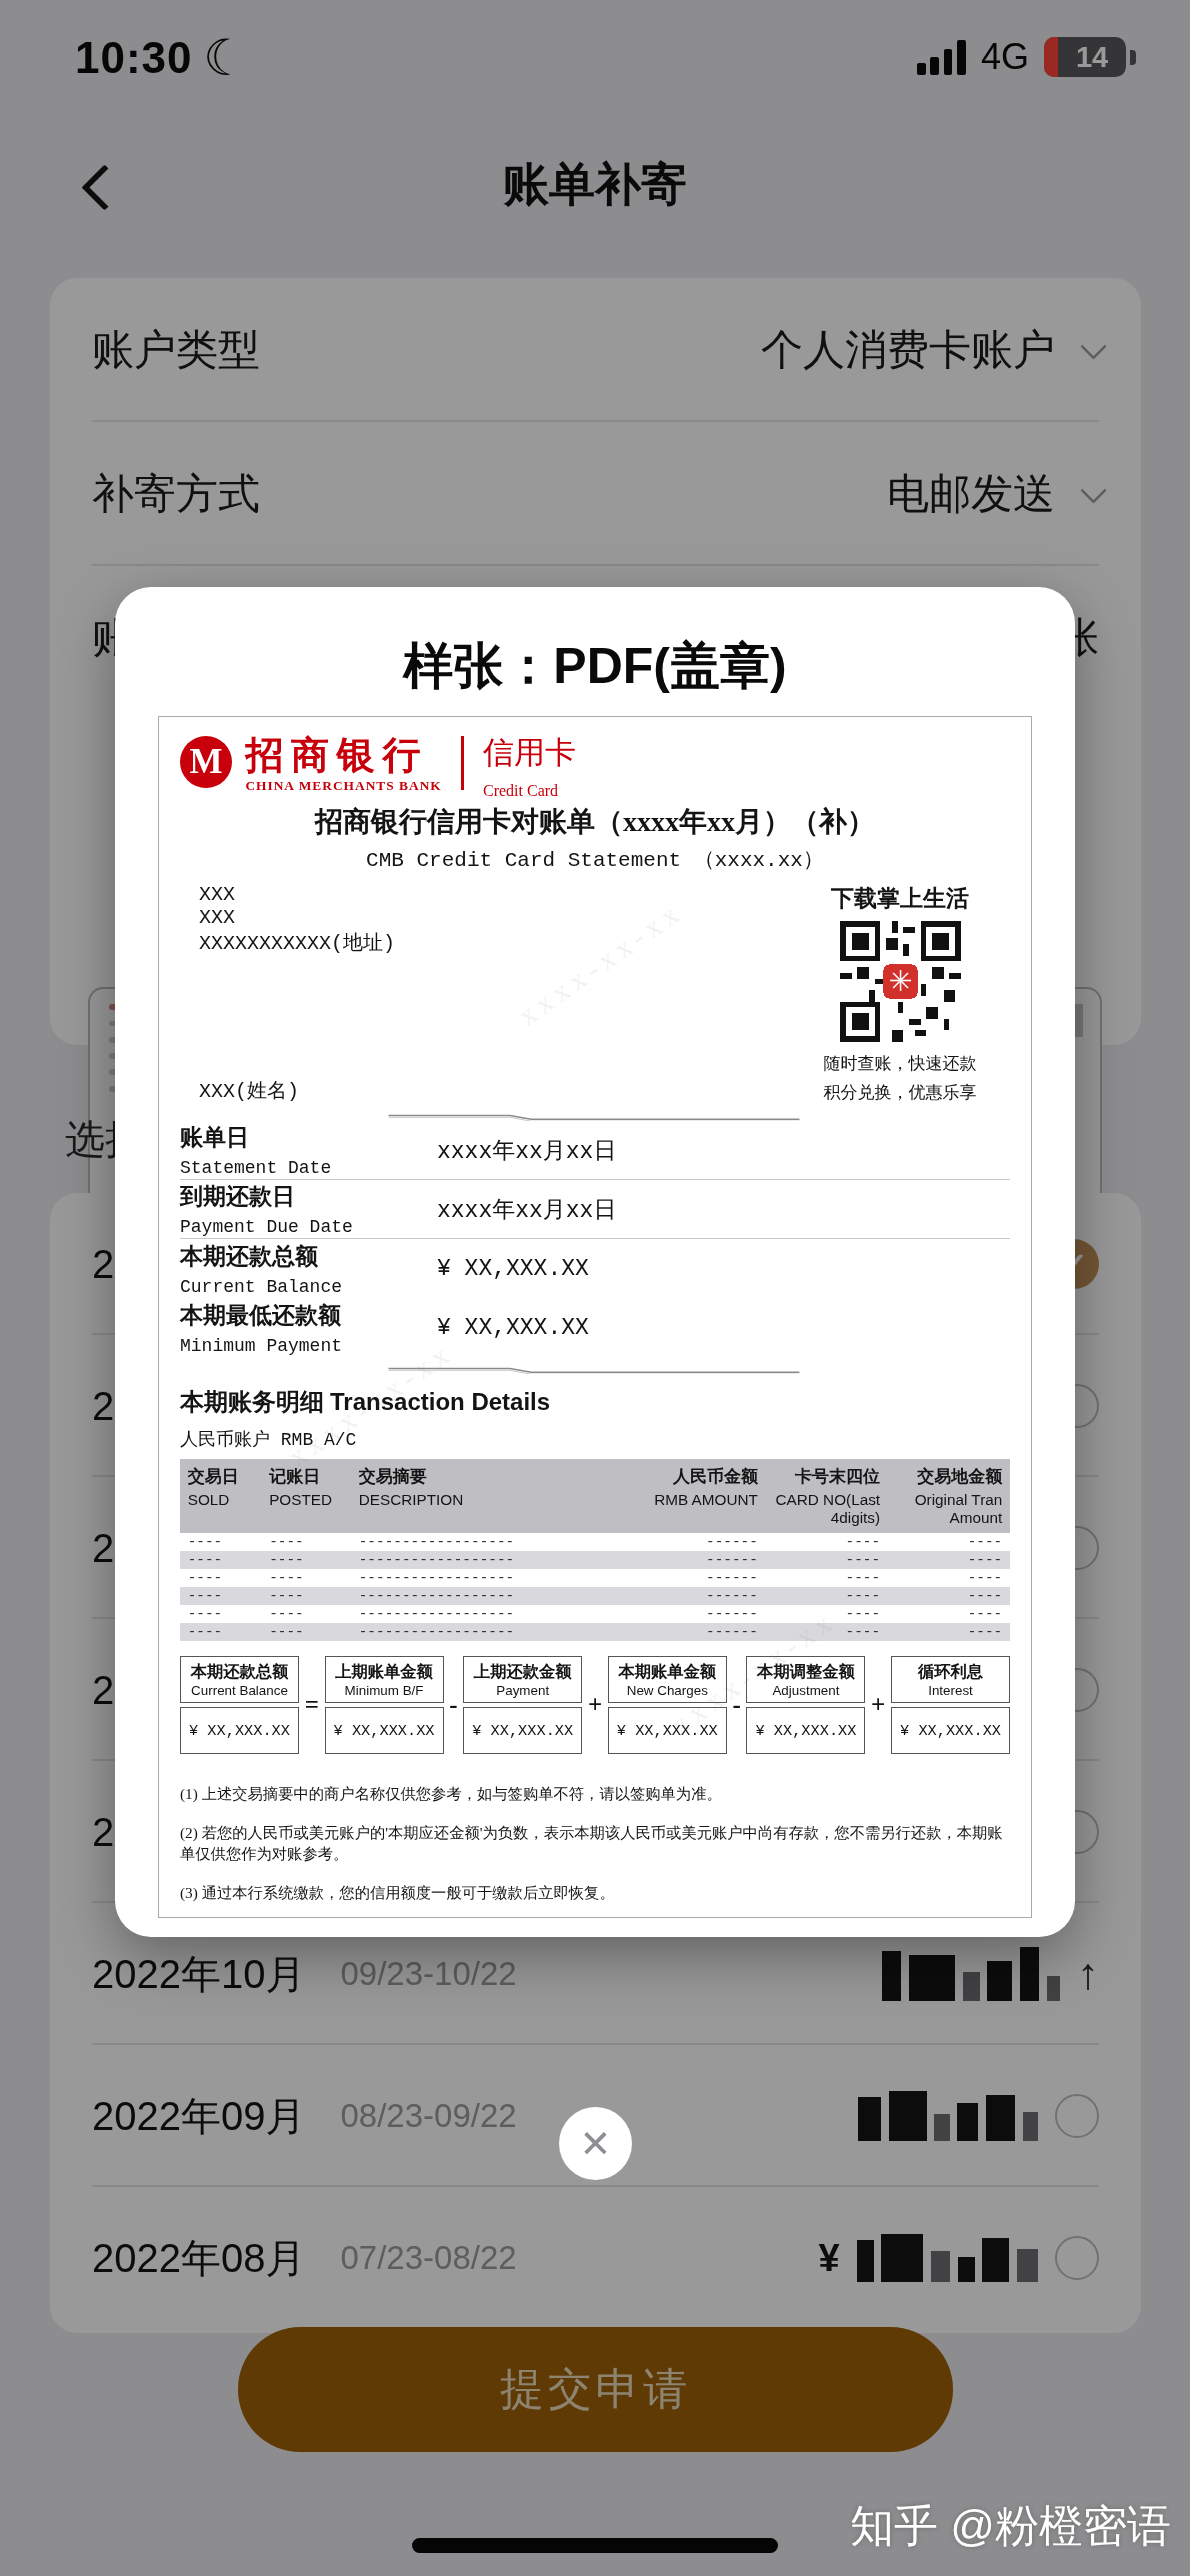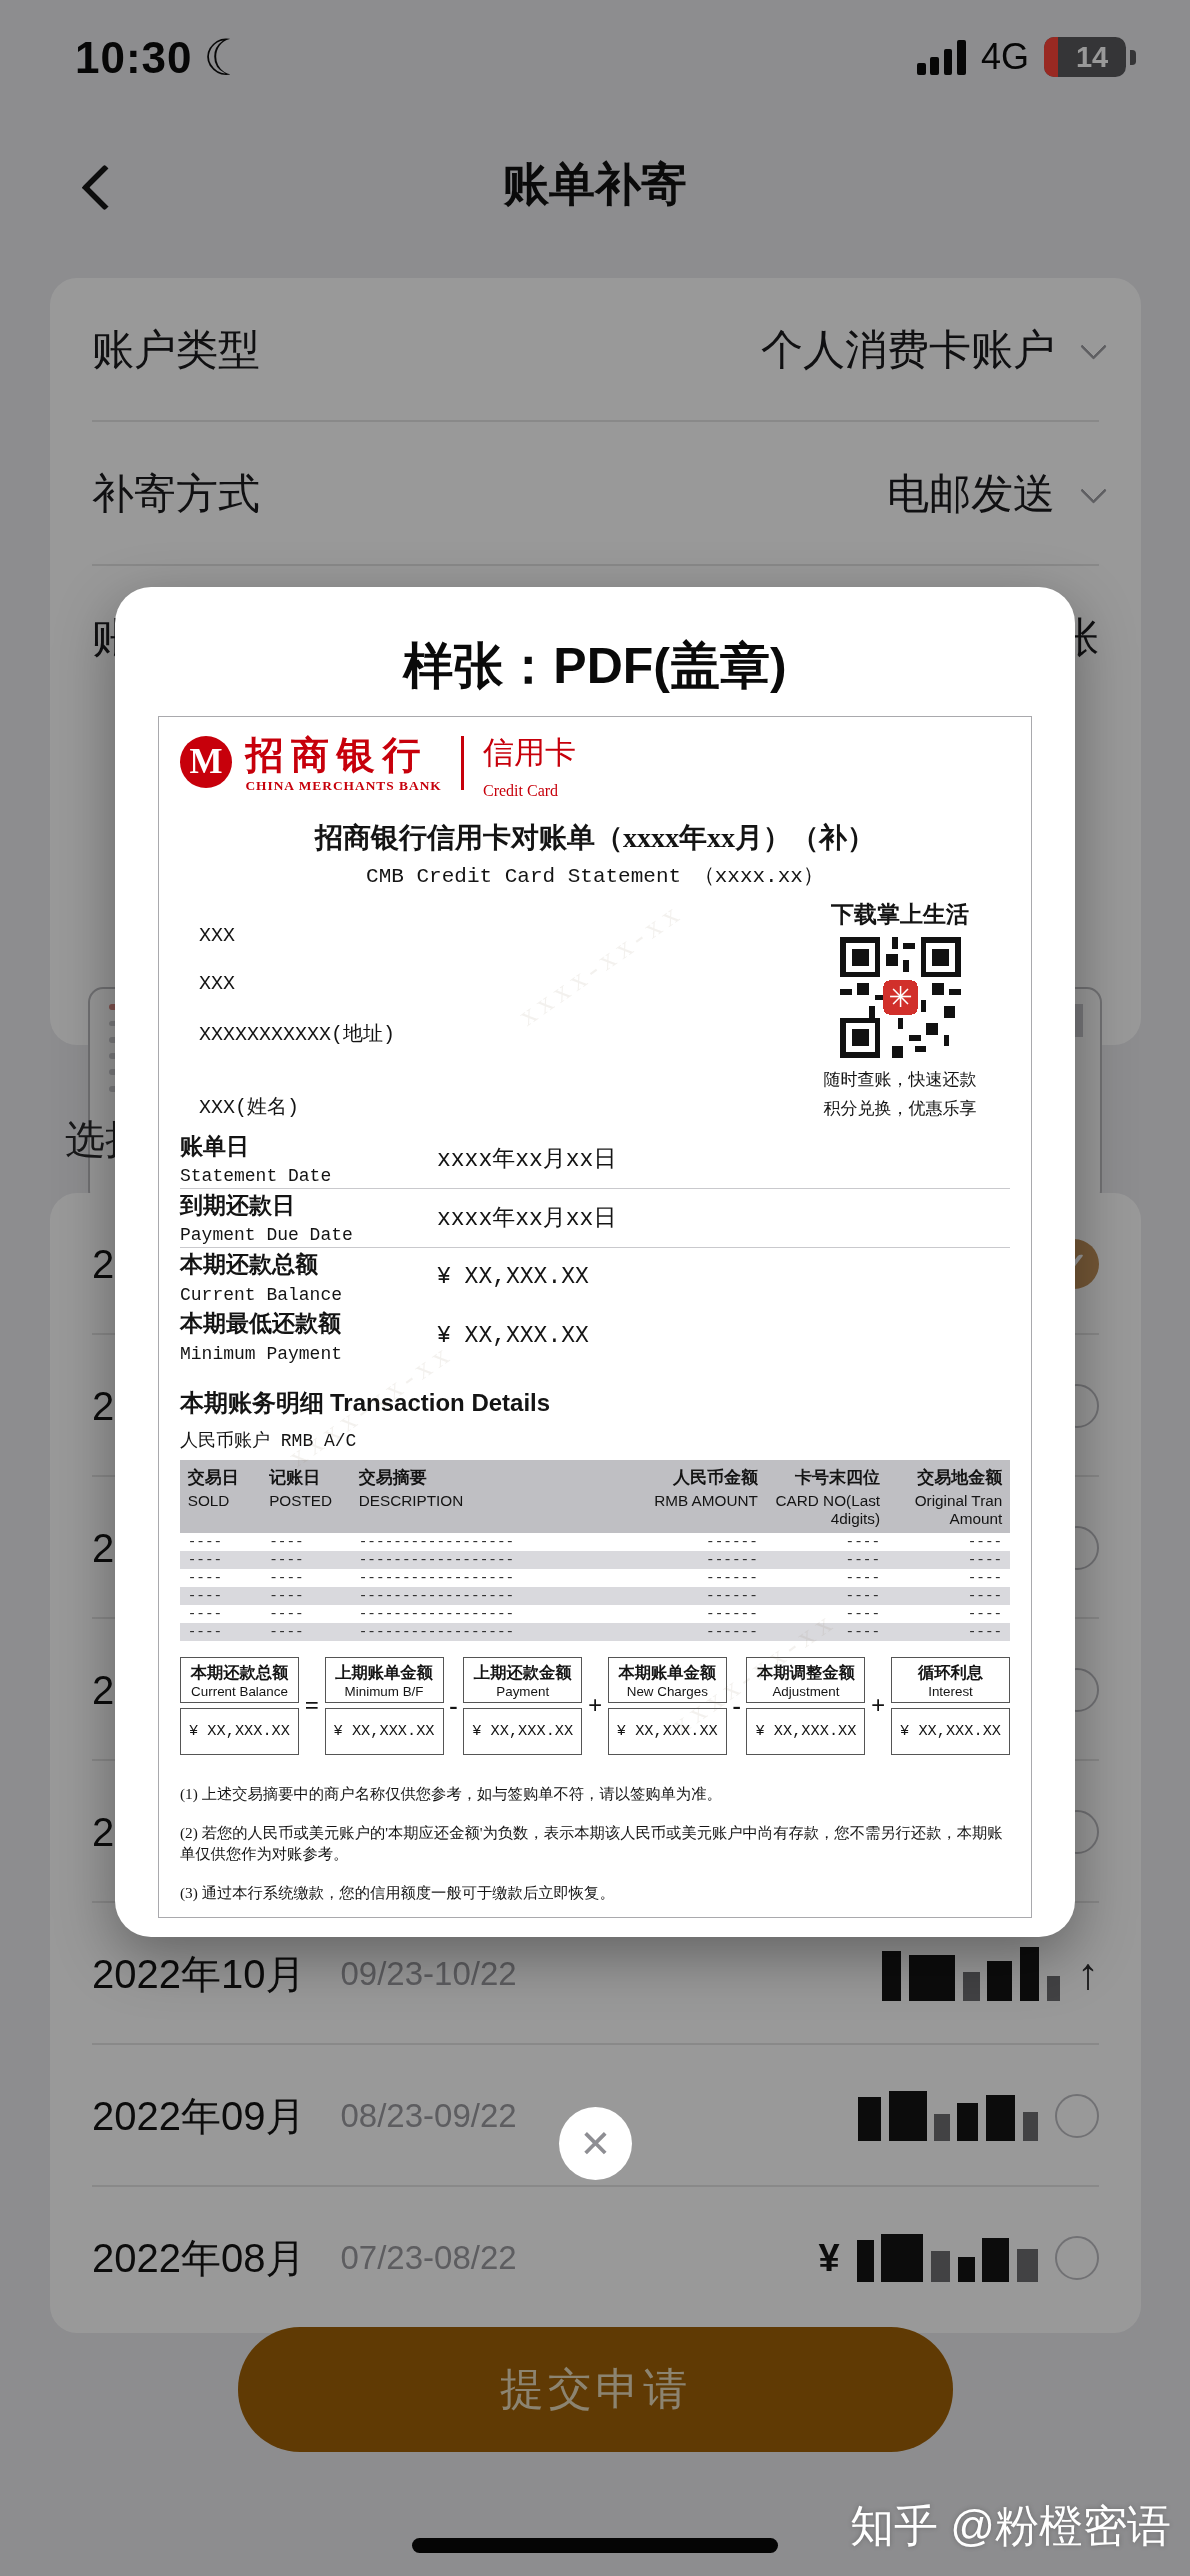--- a/index.html
+++ b/index.html
@@ -79,25 +79,25 @@
   .stmt-wm{ position:absolute; color:rgba(140,120,90,.10); font-size:29px; transform:rotate(-35deg); letter-spacing:5.8px; pointer-events:none;}
   .s-red{ color:#c7000b;}
   .s-logo-row{ display:flex; align-items:flex-start; gap:13.4px; height:75px; margin-top:5.8px;}
   .s-logo-mark{ width:52px; height:52px; border-radius:50%; background:#c7000b; color:#fff; display:flex; align-items:center; justify-content:center;
     font-size:35px; font-weight:700; font-family:"Liberation Serif", serif;}
   .s-bank-cn{ font-size:38px; font-weight:700; letter-spacing:7.7px; line-height:1;}
   .s-bank-en{ font-size:13.4px; font-weight:700; letter-spacing:1px; margin-top:3.8px;}
   .s-logo-div{ width:2.9px; height:54px; background:#c7000b; margin:0 5.8px;}
   .s-card-cn{ font-size:31px; line-height:1.1;}
   .s-card-en{ font-size:16px; margin-top:12px;}
-  .s-title{ text-align:center; font-size:28px; font-weight:700; margin-top:19px;}
+  .s-title{ text-align:center; font-size:28px; font-weight:700; margin-top:3px;}
   .s-sub{ text-align:center; font-size:21px; margin-top:3.8px; font-family:"Liberation Mono", monospace;}
   .s-mid{ display:flex; margin-top:9.6px;}
   .s-addr{ display:flex; flex-direction:column; font-family:"Liberation Mono", monospace; font-size:20px; padding-left:19px;}
-  .s-addr .line{ margin-top:25px;}
+  .s-addr .line{ margin-top:0;}
   .s-name{ margin-top:auto; font-size:20px;}
   .s-qrcol{ margin-left:auto; width:220px; display:flex; flex-direction:column; align-items:center;}
   .s-qr-title{ font-size:23px; font-weight:700; font-family:"Liberation Sans", sans-serif;}
   .s-qr{ margin-top:7.7px; position:relative;}
   .s-qr-cap{ font-size:17px; margin-top:5.8px; white-space:nowrap;}
   .s-step{ margin-top:9.6px;}
   .s-inforow{ display:grid; grid-template-columns:196px 1fr; align-items:center; min-height:59px; position:relative;gap:32px;}
   .s-inforow .cell-l .cn{ font-size:23px; font-weight:700;}
   .s-inforow .cell-l .en{ font-size:18px; font-family:"Liberation Mono", monospace; margin-top:4.8px;}
   .s-inforow .cell-v{ font-size:23px; font-family:"Liberation Mono", monospace; padding-left:29px;}

